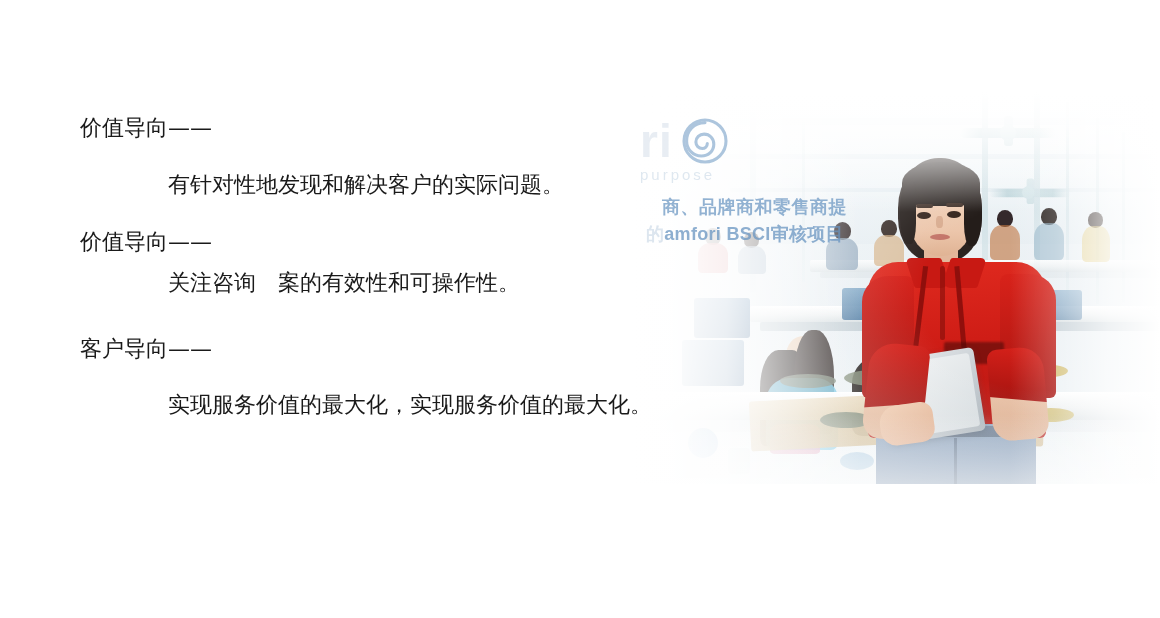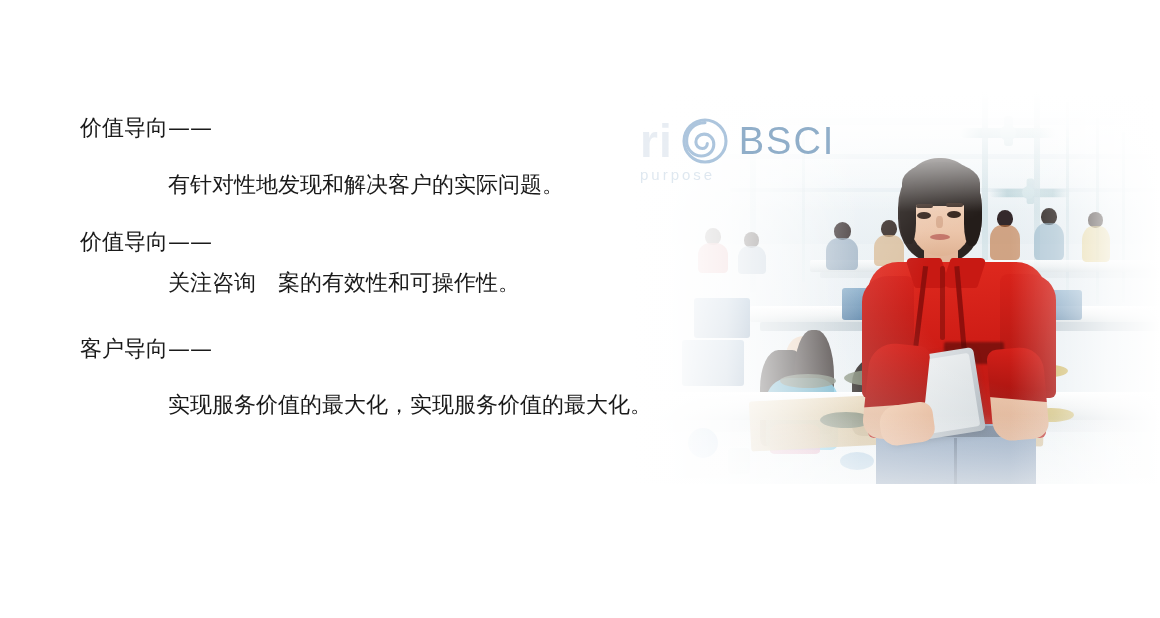--- a/index.html
+++ b/index.html
@@ -520,23 +520,28 @@
     <div class="bsci-row">
       <span class="bsci-ghost">ri</span>
       <span class="bsci-mark">
         <svg viewBox="0 0 48 48" width="48" height="48" aria-hidden="true">
           <g fill="none" stroke="#7ba3c9" stroke-width="3.1" stroke-linecap="round">
             <circle cx="24" cy="24" r="21"></circle>
             <path d="M24 5.6 C12.4 5.6 5.6 14.2 5.6 24 C5.6 32.4 12.1 39 20.4 39 C27.6 39 32.8 33.9 32.8 27.2 C32.8 21.5 28.6 17.1 23.1 17.1 C18.4 17.1 14.9 20.6 14.9 25 C14.9 28.7 17.7 31.5 21.2 31.5 C24.1 31.5 26.3 29.3 26.3 26.5"></path>
           </g>
         </svg>
       </span>
-      <span class="bsci-word">BSCI</span>
     </div>
     <div class="bsci-sub">purpose</div>
+    <div class="bsci-line1">
+      <span class="dim"></span><span>商、品牌商和零售商提</span>
+    </div>
+    <div class="bsci-line2">
+      <span class="dim">的</span><span>amfori BSCI审核项目</span>
+    </div>
   </div>
 
   <div id="content">
 
     <div class="block">
       <div class="heading" style="top:113px;">价值导向——</div>
       <div class="detail" style="top:170px;">有针对性地发现和解决客户的实际问题。</div>
     </div>
 
     <div class="block">

